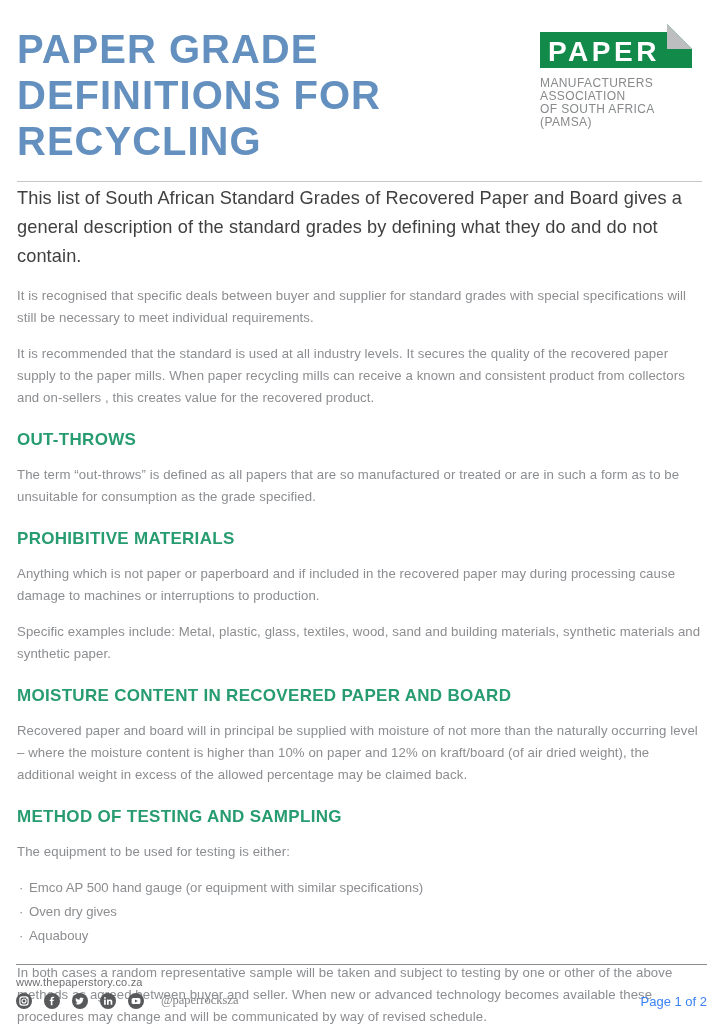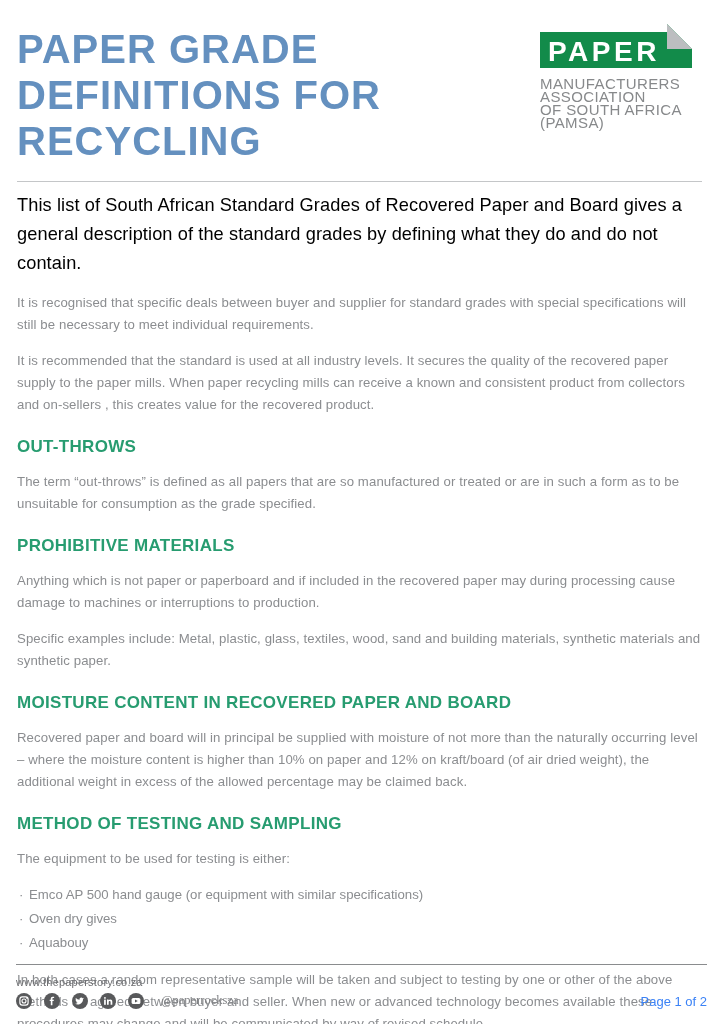--- a/index.html
+++ b/index.html
@@ -12,29 +12,29 @@
   .content { padding:26px 16px 0 17px; }
 
   
   .header { position:relative; }
   .page-title {
     color:#6490BF; font-size:40px; line-height:46px; font-weight:800;
     letter-spacing:1px; white-space:pre-line; max-width:480px;
   }
   .logo-block { position:absolute; top:-2px; right:10px; width:152px; }
   .logo-org {
-    margin-top:5px; color:#87898B; font-size:15px; line-height:13px;
+    margin-top:5px; color:#87898B; font-size:12px; line-height:13px;
     letter-spacing:0.4px; font-weight:400;
   }
 
   .top-rule { border:none; border-top:1.5px solid #C4C6C8; margin:17px 0 0 0; }
 
   
   .intro {
-    margin-top:9px; color:#000000; font-size:18.2px; line-height:29px;
+    margin-top:2px; color:#404040; font-size:18.2px; line-height:29px;
     font-weight:400; letter-spacing:0.1px;
   }
   .para {
     margin-top:14px; color:#8B8D90; font-size:13.2px; line-height:22px;
     letter-spacing:0.1px;
   }
   .section-heading {
     margin-top:21px; color:#279C70; font-size:17px; font-weight:700;
     letter-spacing:0.3px;
   }

